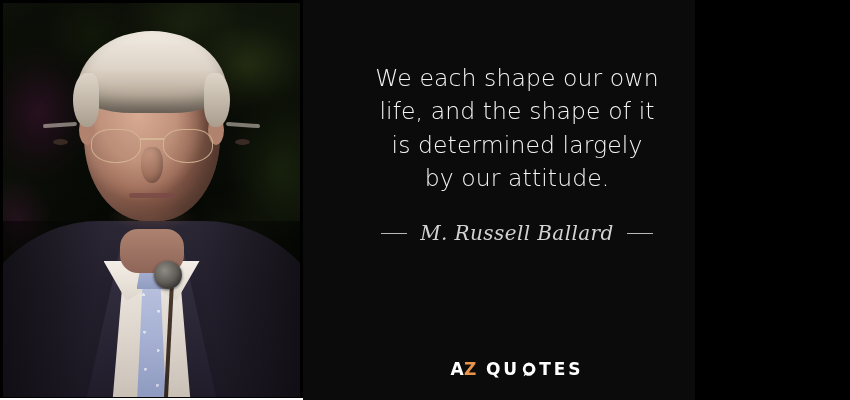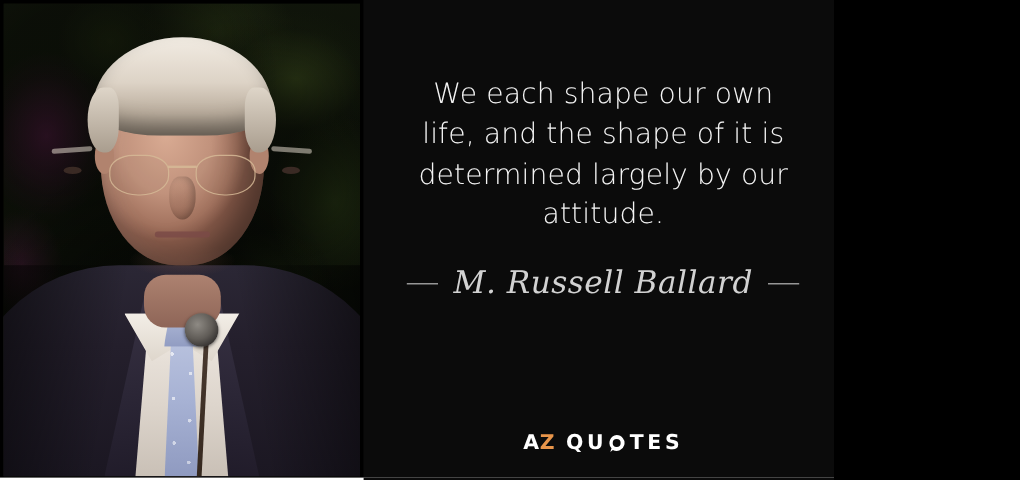--- a/index.html
+++ b/index.html
@@ -13,20 +13,21 @@
   }
 
   .quote-card {
     position: relative;
     width: 695px;
     height: 400px;
     background: #0b0b0b;
     overflow: hidden;
     display: flex;
     flex-direction: row;
+    gap: 36px;
   }
 
   
   .portrait-panel {
     position: relative;
     width: 303px;
     height: 400px;
     flex: 0 0 303px;
     background: #000;
     overflow: hidden;
@@ -381,21 +382,21 @@
   .attr-dash {
     display: block;
     width: 26px;
     height: 1px;
     background: #b9b9b9;
     flex: 0 0 26px;
   }
   .attr-name {
     font-family: "DejaVu Serif", serif;
     font-style: italic;
-    font-size: 26px;
+    font-size: 20px;
     color: #d2d2d2;
     white-space: nowrap;
     letter-spacing: 0.4px;
   }
 
   .brand-logo {
     position: absolute;
     left: 50%;
     transform: translateX(-50%);
     bottom: 22px;

